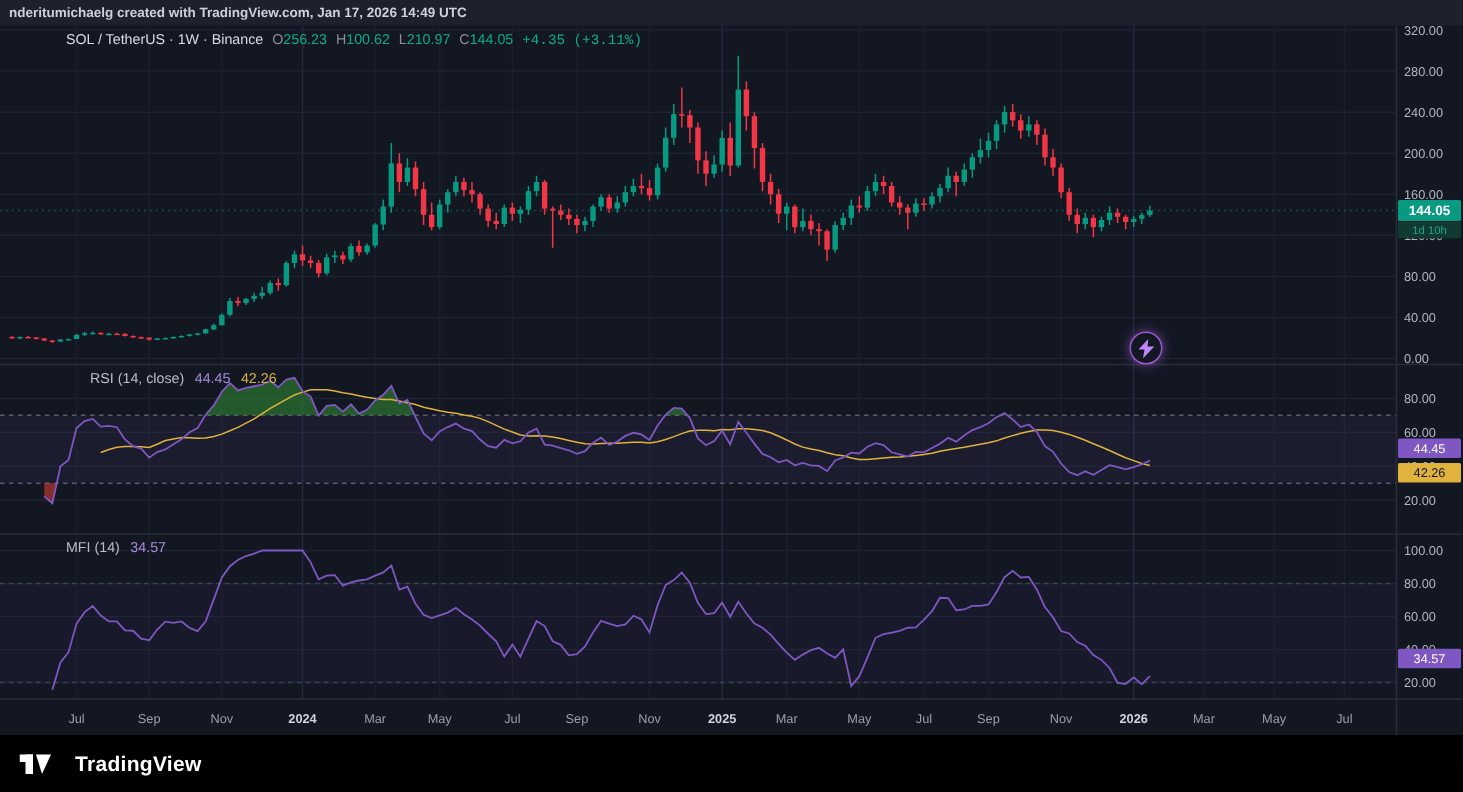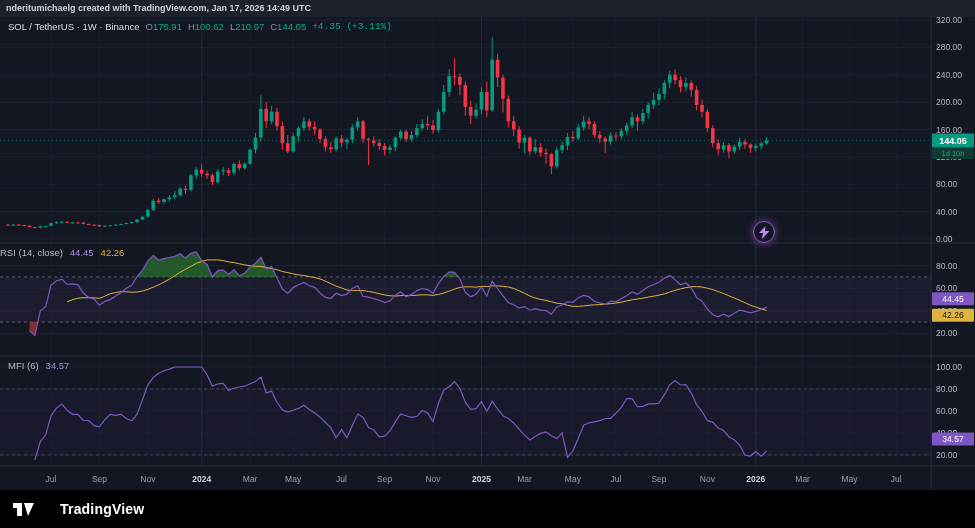--- a/index.html
+++ b/index.html
@@ -6,39 +6,39 @@
   body{
     width:975px;height:528px;position:relative;overflow:hidden;
     background:#131722;font-family:"Liberation Sans",sans-serif;
   }
   #topbar{
     position:absolute;top:0;left:0;right:0;height:17px;background:#1d212c;
     font-size:9px;color:#ccd1dc;line-height:17px;padding-left:6px;box-sizing:border-box;z-index:5;font-weight:bold;
   }
   #chart{position:absolute;top:17px;left:0;background:#131722;}
   #chart text{font-family:"Liberation Sans",sans-serif;}
-  .legend{position:absolute;z-index:3;font-size:9.5px;white-space:nowrap;display:flex;align-items:center;}
+  .legend{position:absolute;z-index:3;font-size:9.5px;white-space:nowrap;display:flex;align-items:center;margin-left:36px;}
   #lg-main{left:8px;top:21px;}
-  #lg-rsi{left:0;top:247px;}
+  #lg-rsi{left:24px;top:247px;}
   #lg-mfi{left:8px;top:360px;}
   .t{color:#d8dbe3;}
   .t2{color:#b8bcc6;}
   .dim{color:#8b8f9b;margin-left:6px;}
   .up{color:#10a98c;}
   .chg{margin-left:6px;font-family:Liberation Mono, monospace;}
   .pv{color:#a78bdb;margin-left:7px;}
   .yv{color:#d9b045;margin-left:7px;}
   #fab{
     position:absolute;left:753px;top:221px;width:22px;height:22px;border-radius:50%;
     border:1px solid #9b59d0;display:flex;align-items:center;justify-content:center;
     box-shadow:0 0 8px rgba(155,89,208,.65);background:rgba(19,23,34,.85);z-index:4;cursor:pointer;box-sizing:border-box;
   }
   #bottombar{
     position:absolute;top:490px;left:0;width:100%;height:38px;background:#000;
-    display:flex;align-items:center;gap:24px;padding-left:13px;box-sizing:border-box;z-index:5;
+    display:flex;align-items:center;gap:14px;padding-left:13px;box-sizing:border-box;z-index:5;
   }
   #wordmark{color:#fff;font-size:14px;font-weight:bold;letter-spacing:.2px;}
 </style>
 </head>
 <body>
 
 <div id="topbar">
   <span>nderitumichaelg created with TradingView.com, Jan 17, 2026 14:49 UTC</span>
 </div>
 
@@ -450,38 +450,38 @@
       <text x="755.8199999999999" y="465" font-size="8.5" fill="#d1d4dc" text-anchor="middle" font-weight="bold">2026</text>
       <text x="802.626" y="465" font-size="8.5" fill="#9b9fab" text-anchor="middle" font-weight="normal">Mar</text>
       <text x="849.432" y="465" font-size="8.5" fill="#9b9fab" text-anchor="middle" font-weight="normal">May</text>
       <text x="896.2379999999999" y="465" font-size="8.5" fill="#9b9fab" text-anchor="middle" font-weight="normal">Jul</text>
     </g>
   </svg>
 
 <div class="legend" id="lg-main">
   <span class="t">SOL / TetherUS · 1W · Binance</span>
   <span class="dim">O</span>
-    <span class="up">175.91</span>
+    <span class="up">256.23</span>
   <span class="dim">H</span>
     <span class="up">100.62</span>
   <span class="dim">L</span>
     <span class="up">210.97</span>
   <span class="dim">C</span>
     <span class="up">144.05</span>
   <span class="up chg">+4.35 (+3.11%)</span>
 </div>
 
 <div class="legend" id="lg-rsi">
   <span class="t2">RSI (14, close)</span>
   <span class="pv">44.45</span>
   <span class="yv">42.26</span>
 </div>
 
 <div class="legend" id="lg-mfi">
-  <span class="t2">MFI (6)</span>
+  <span class="t2">MFI (14)</span>
   <span class="pv">34.57</span>
 </div>
 
 <div id="fab">
   <svg width="11" height="13" viewBox="0 0 11 13">
     <polygon points="6.5,0 0,7 4,7 3,13 10.5,5 6,5" fill="#c084fc"></polygon>
   </svg>
 </div>
 
 <div id="bottombar">

